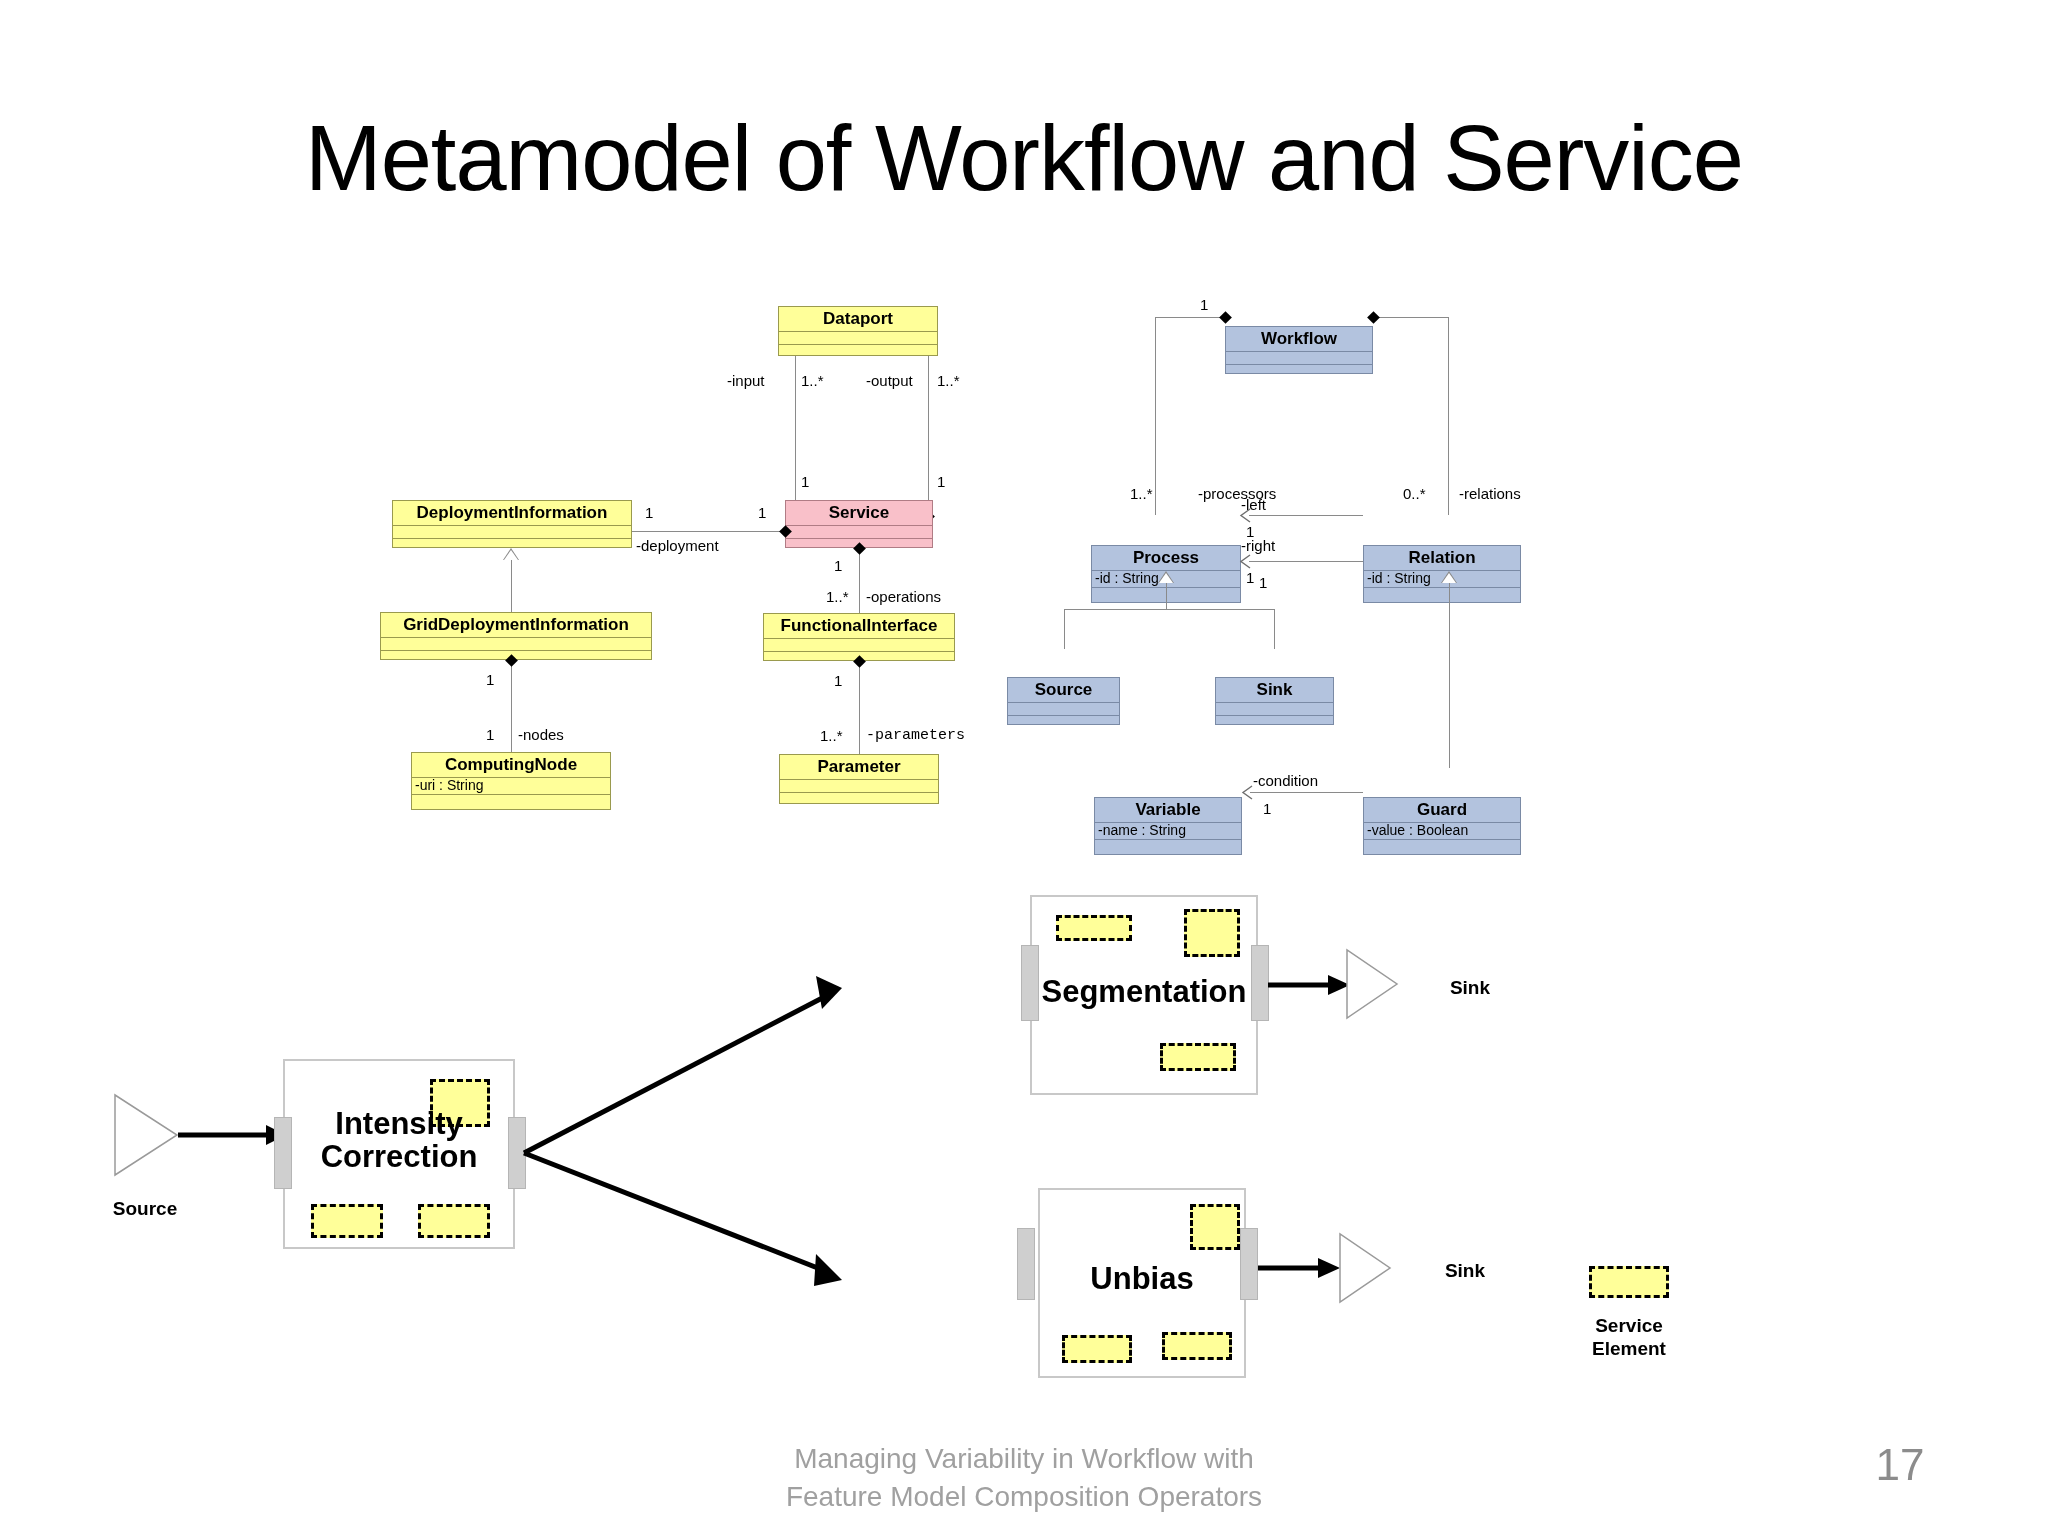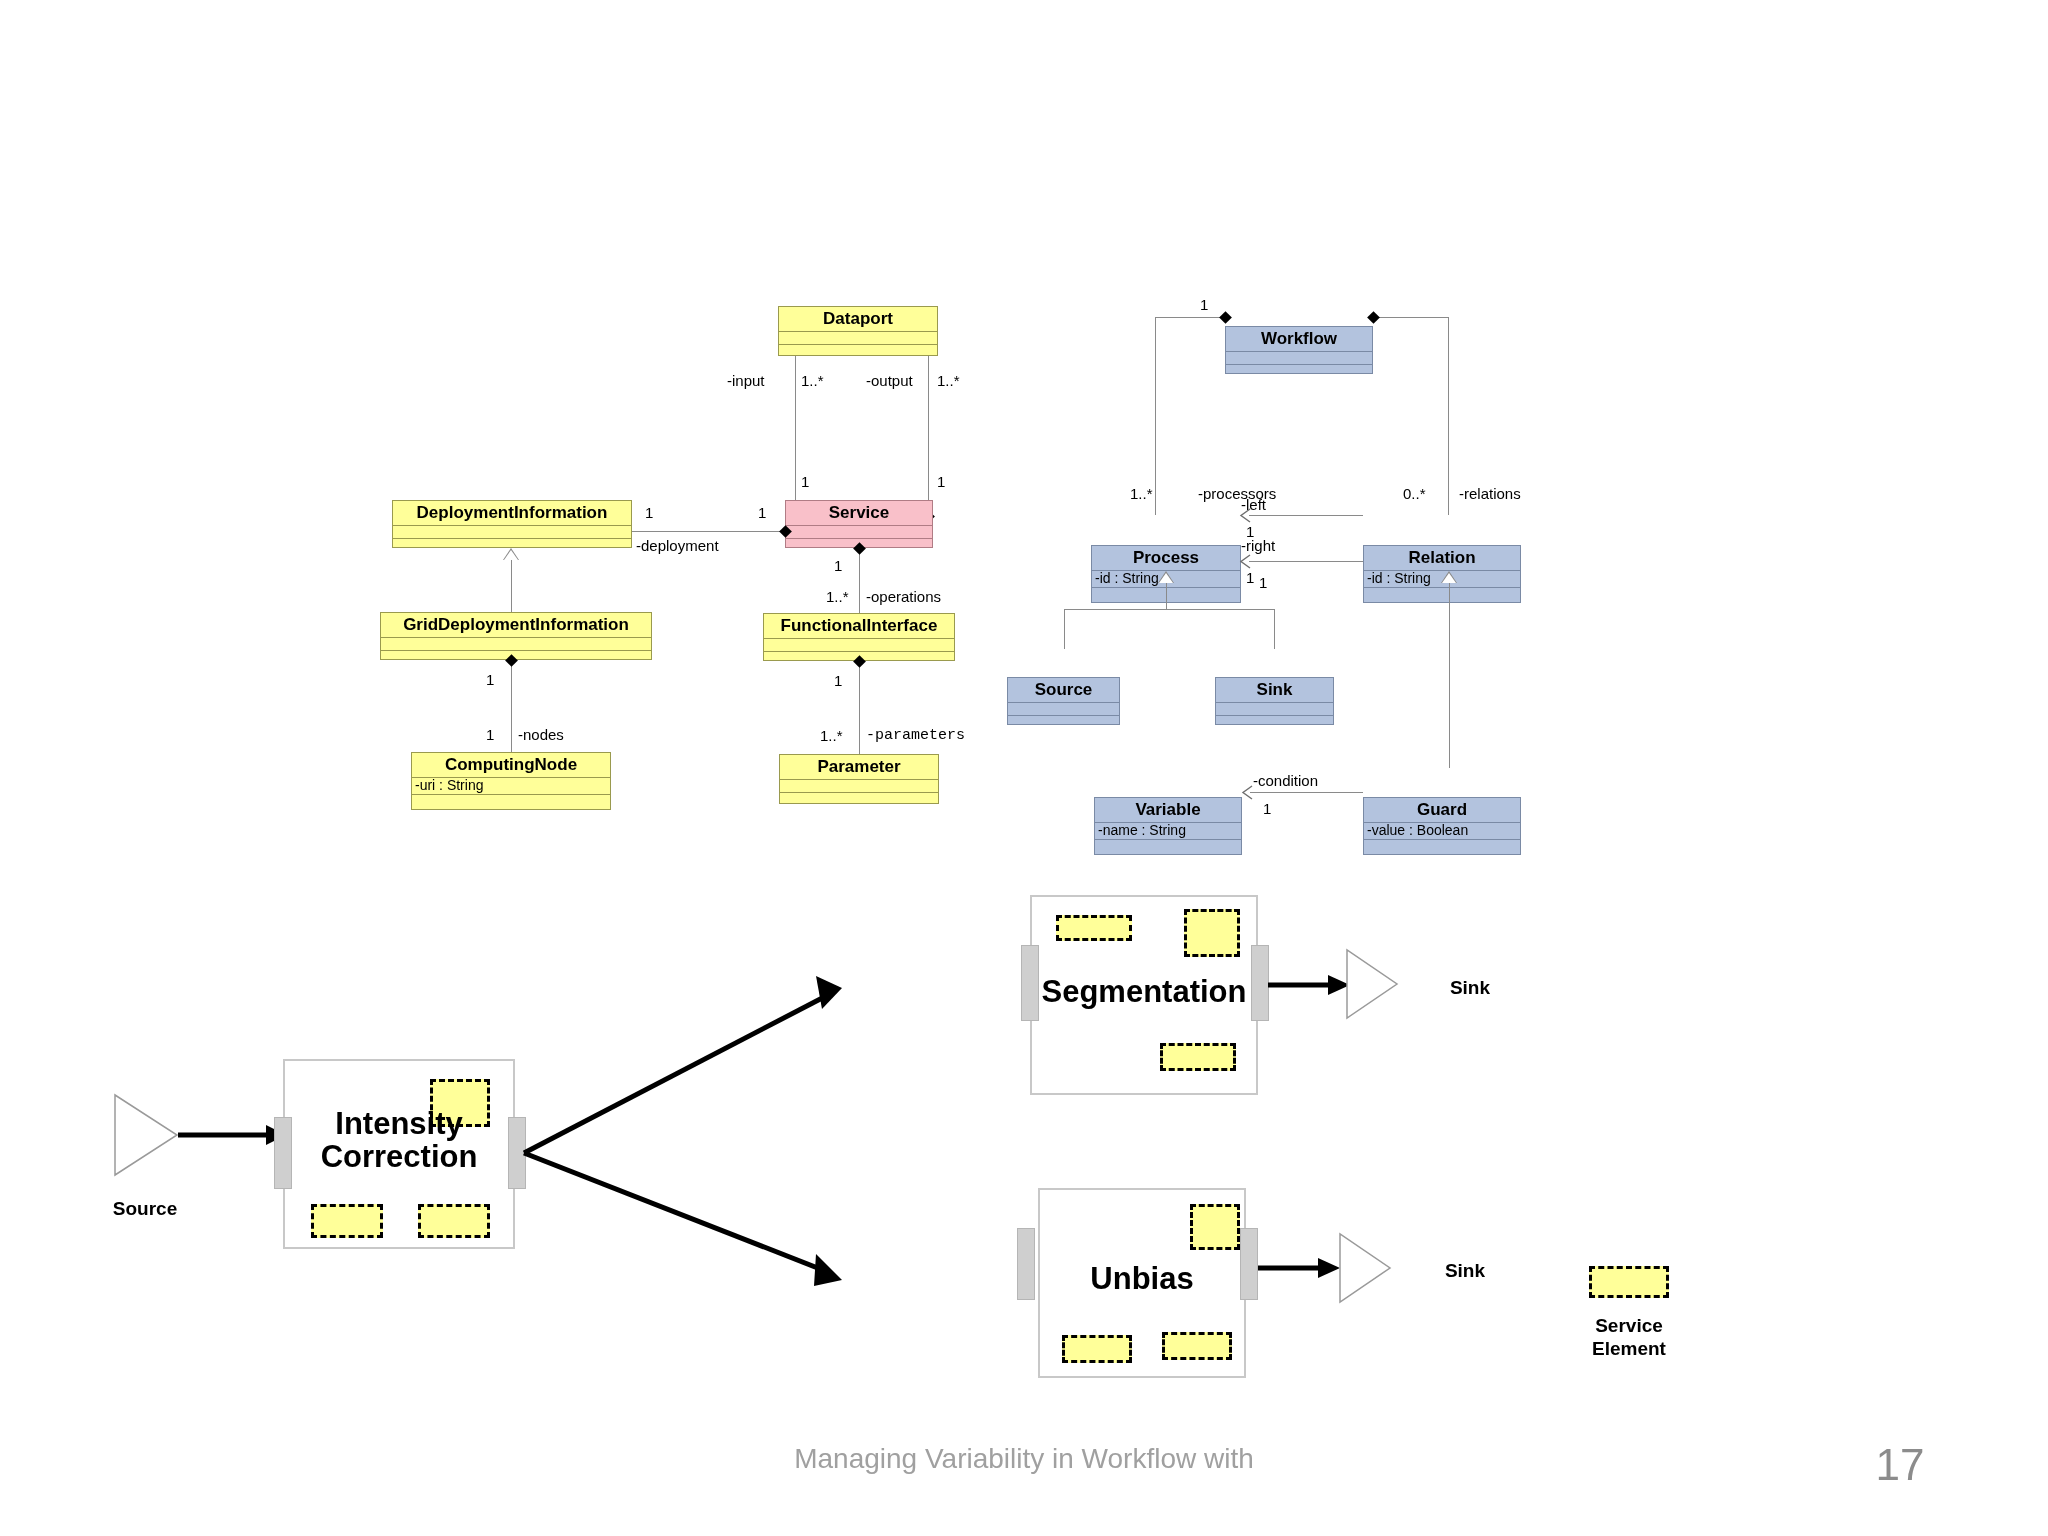--- a/index.html
+++ b/index.html
@@ -94,20 +94,21 @@
   .pagenum{
     position:absolute;left:1840px;top:1440px;width:120px;text-align:center;
     font-size:44px;color:#8c8c8c;
   }
 </style>
 </head>
 <body>
 
 <div id="slide">
 
+  <div class="slide-title">Metamodel of Workflow and Service</div>
 
   <div>
 
     <div class="uml yellow" style="left:778px;top:306px;width:160px;height:50px;">
       <div class="name">Dataport</div>
       <div class="sec"></div>
       <div class="sec"></div>
     </div>
 
     <div class="ln lnv" style="left:795px;top:356px;height:160px;"></div>
@@ -353,16 +354,17 @@
     <div class="se" style="left:1589px;top:1266px;width:80px;height:32px;"></div>
     <div class="legend-lbl" style="left:1549px;top:1315px;">
       <div>Service</div>
       <div>Element</div>
     </div>
 
   </div>
 
   <div class="footer">
     <div>Managing Variability in Workflow with</div>
+    <div>Feature Model Composition Operators</div>
   </div>
   <div class="pagenum">17</div>
 
 </div>
 
 </body></html>

